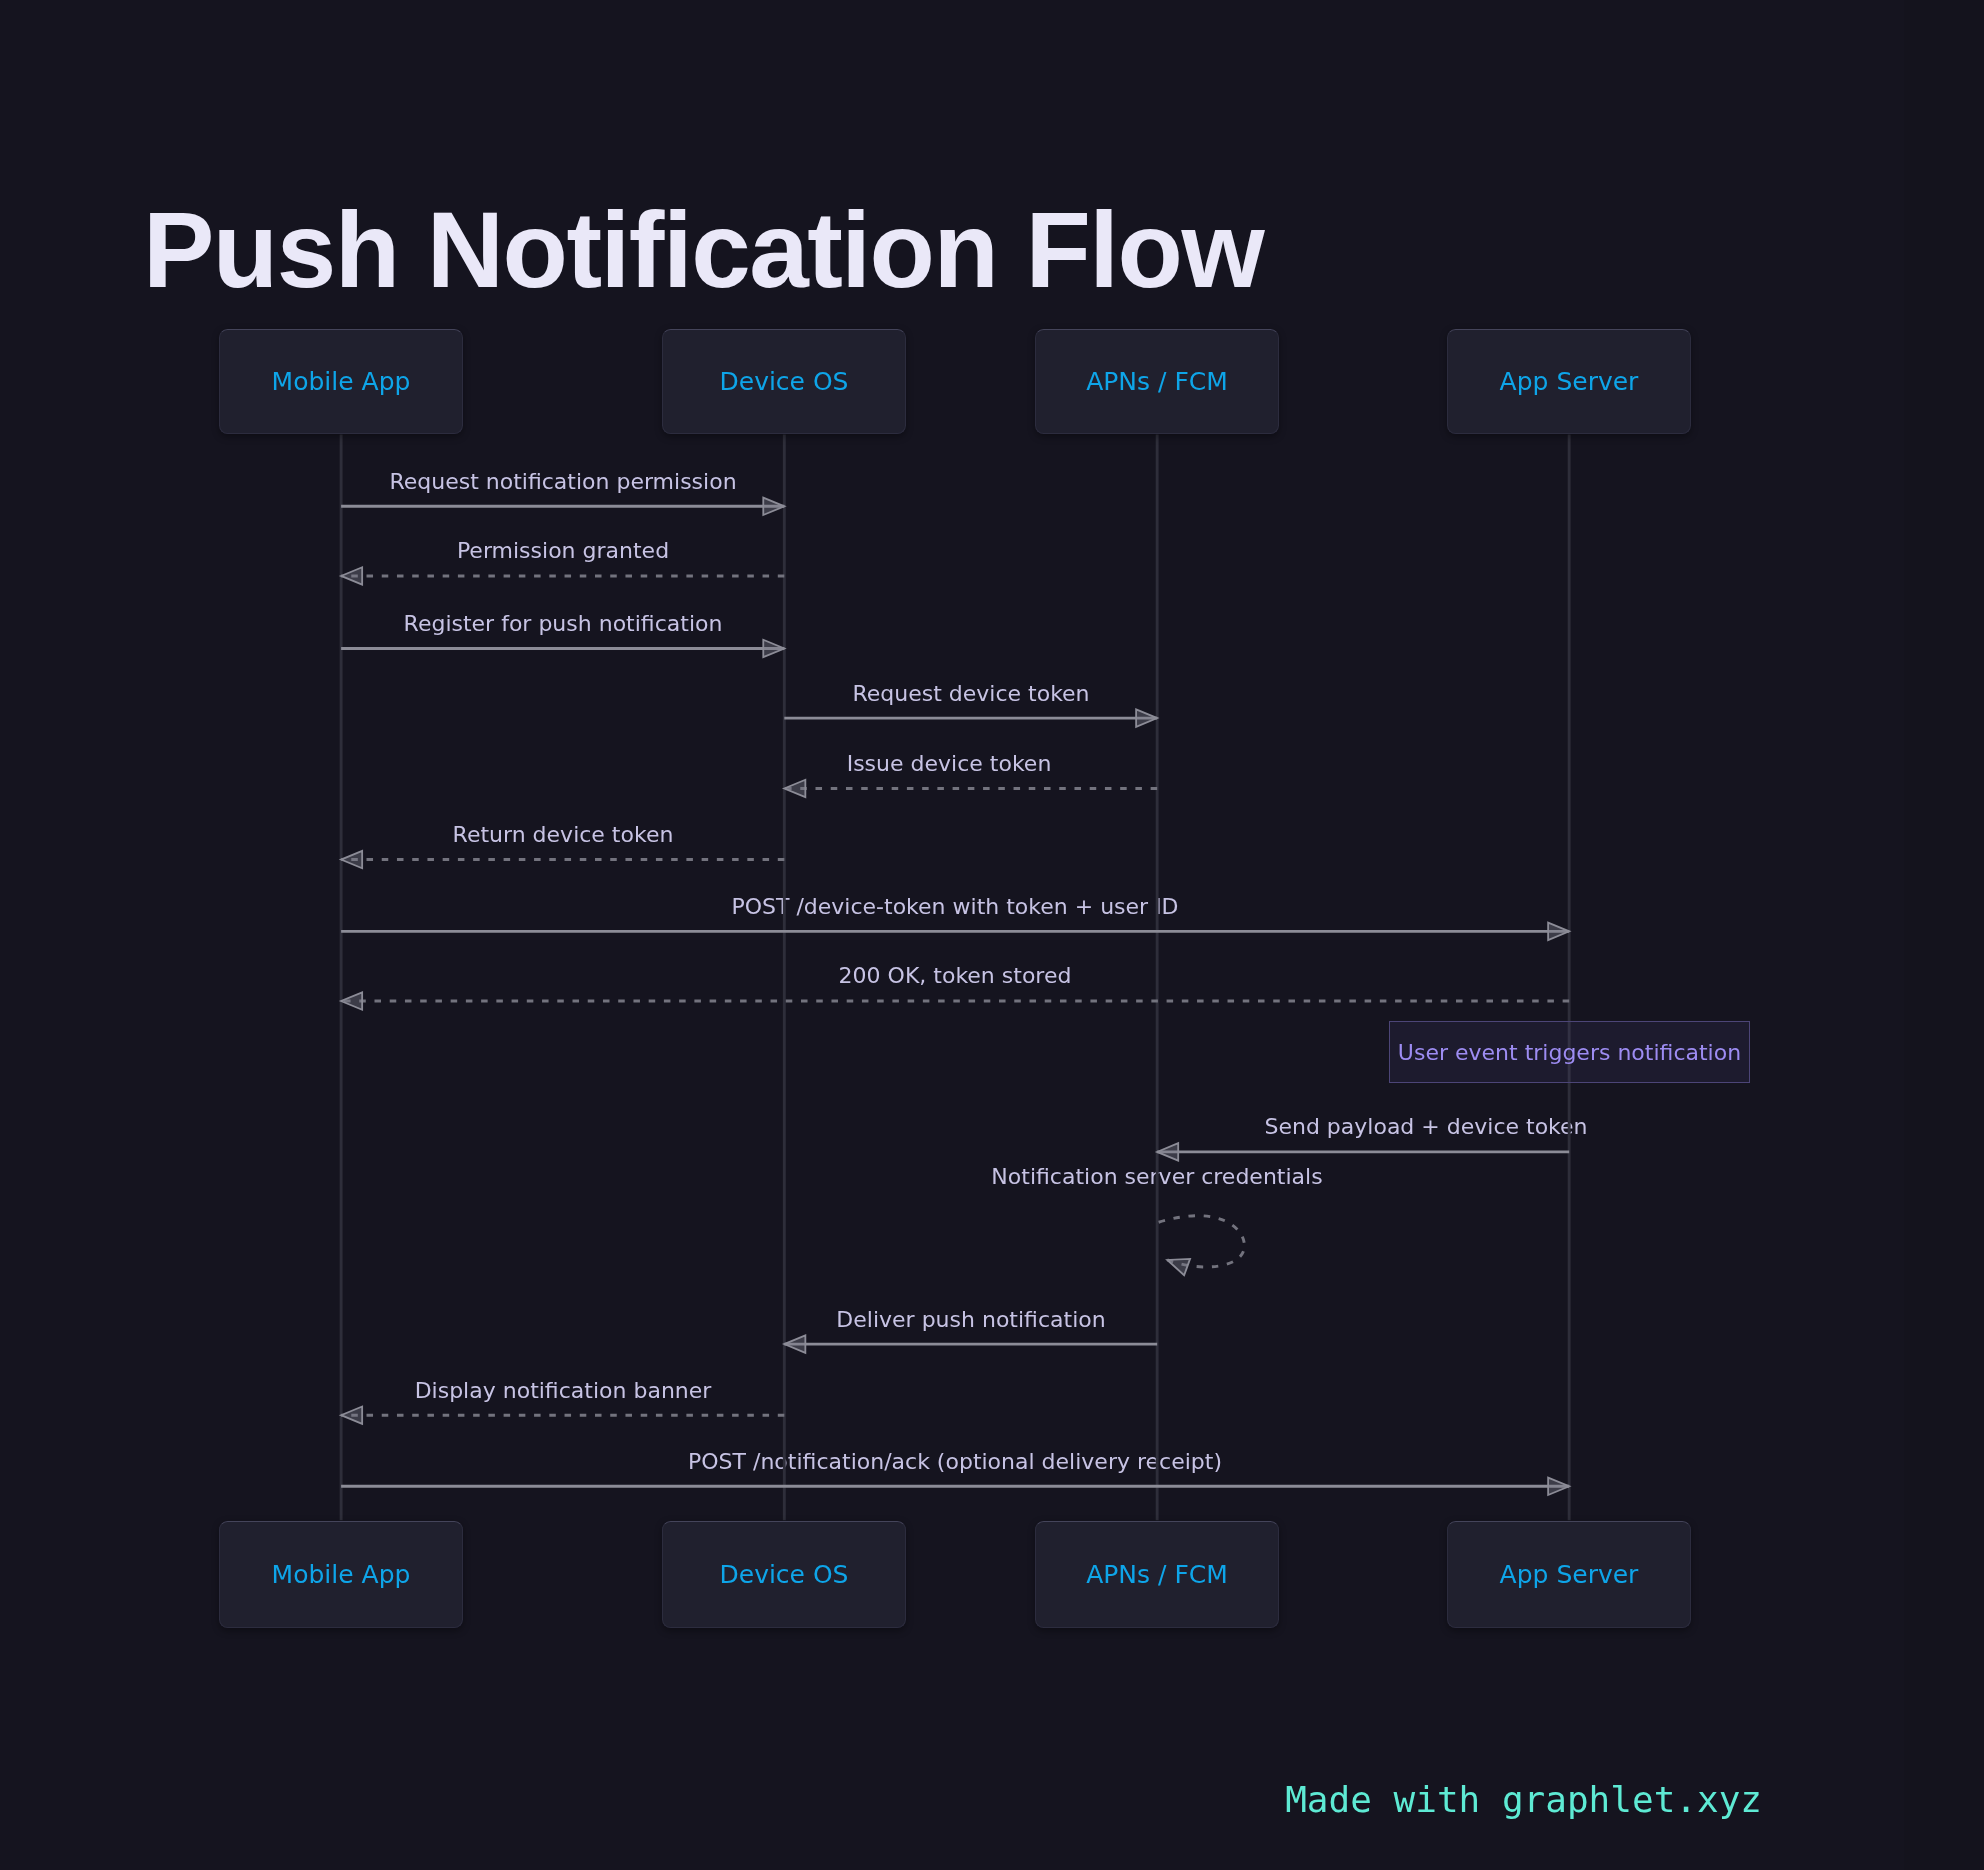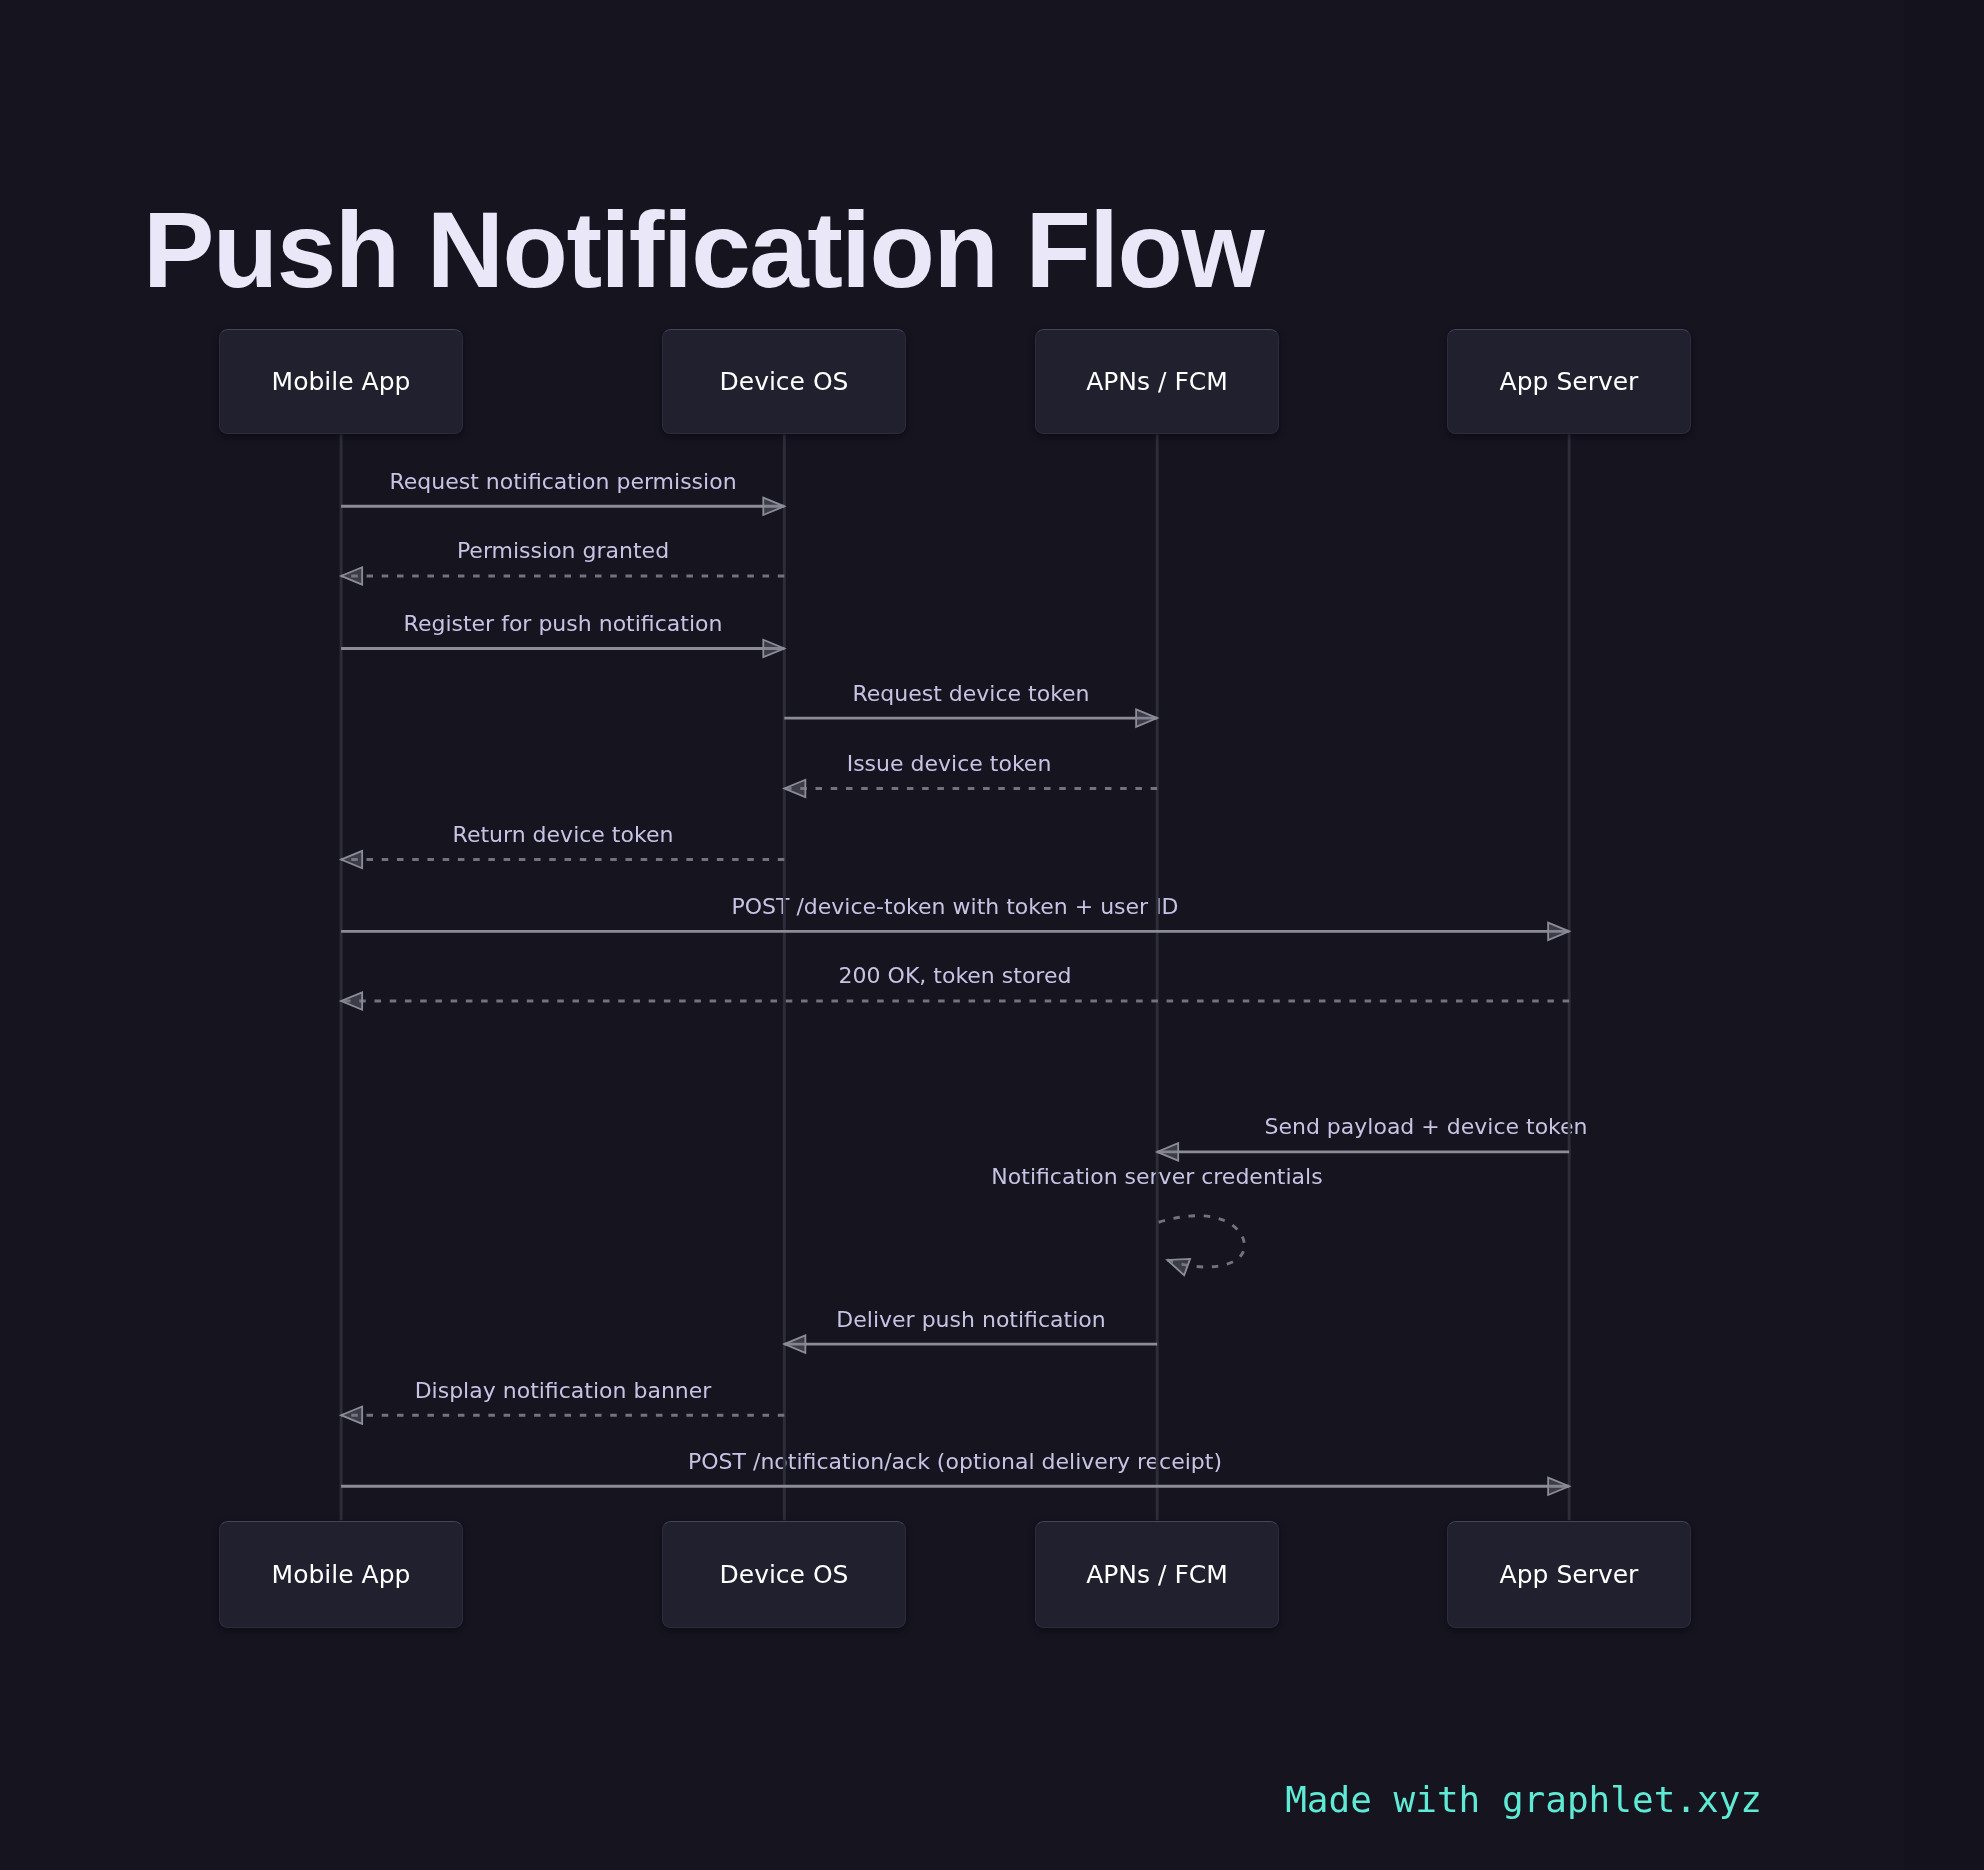--- a/index.html
+++ b/index.html
@@ -23,21 +23,21 @@
   svg.arrows{position:absolute;left:0;top:0;}
   .actor-box{
     position:absolute;
     width:244px;height:105px;
     background:#20202e;
     border:1.5px solid #2c2c3e;
     border-top-color:#44445a;
     border-radius:8.7px;
     box-sizing:border-box;
     display:flex;align-items:center;justify-content:center;
-    color:#ffffff;
+    color:#0ea5e9;
     font-size:25px;
     box-shadow:0 2.9px 7.3px rgba(0,0,0,0.35);
   }
   .actor-box.bottom{height:107px;}
   .msg-label{
     position:absolute;
     transform:translateX(-50%);
     color:#c7c3e4;
     font-size:22px;
     line-height:26px;
@@ -126,16 +126,19 @@
         <span>Device OS</span>
       </div>
       <div class="actor-box bottom" style="left: 1035px; top: 1521px;">
         <span>APNs / FCM</span>
       </div>
       <div class="actor-box bottom" style="left: 1447px; top: 1521px;">
         <span>App Server</span>
       </div>
     </div>
 
+  <div id="note-box">
+    <span>User event triggers notification</span>
+  </div>
 
   <div id="footer-credit">Made with graphlet.xyz</div>
 </div>
 
 
 </body></html>

